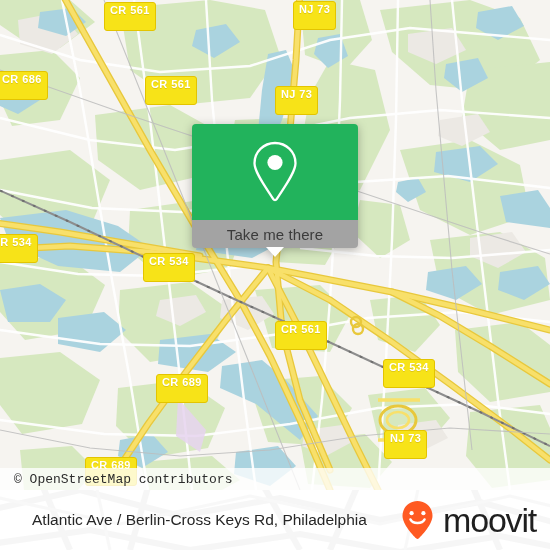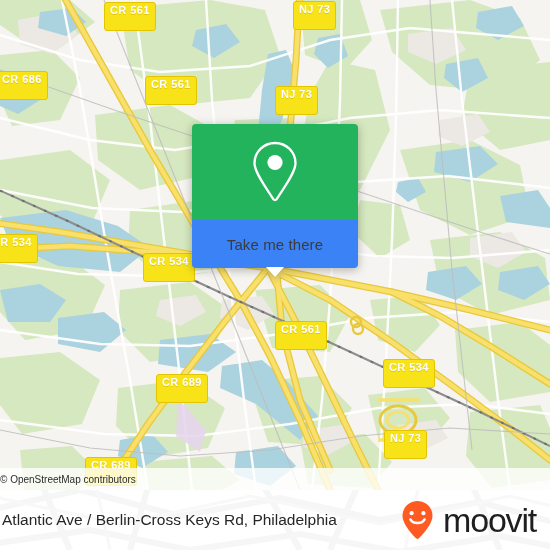--- a/index.html
+++ b/index.html
@@ -50,47 +50,48 @@
   
   .attribution {
     position: absolute;
     left: 0;
     bottom: 0;
     height: 22px;
     width: 100%;
     background: rgba(255,255,255,.78);
     display: flex;
     align-items: center;
-    padding-left: 0;
-    font-size: 10px;
+    padding-left: 14px;
+    font-size: 13px;
     color: #2b2b2b;
     z-index: 60;
+    font-family: Liberation Mono, monospace;
   }
 
   
   .popup {
     position: absolute;
     left: 192px;
     top: 124px;
     width: 166px;
     z-index: 80;
     filter: drop-shadow(0 2px 5px rgba(0,0,0,.28));
   }
   .popup-top {
     background: #22b35c;
     height: 96px;
     border-radius: 4px 4px 0 0;
     display: flex;
     align-items: center;
     justify-content: center;
   }
   .popup-bottom {
-    background: #3b82f6;
+    background: #a3a3a3;
     border-radius: 0 0 4px 4px;
-    height: 48px;
+    height: 28px;
     display: flex;
     align-items: center;
     justify-content: center;
   }
   .popup-label {
     font-size: 15px;
     color: #3b3b3b;
     letter-spacing: .1px;
   }
   .popup-tail {
@@ -115,21 +116,21 @@
     align-items: center;
     overflow: hidden;
   }
   .footer-watermark {
     position: absolute;
     left: 0; top: 0; width: 550px; height: 60px;
     opacity: .5;
   }
   .footer-title {
     position: relative;
-    margin-left: 2px;
+    margin-left: 32px;
     font-size: 15.5px;
     color: #262626;
     z-index: 3;
     white-space: nowrap;
   }
   .brand {
     position: absolute;
     right: 14px;
     top: 50%;
     transform: translateY(-50%);

